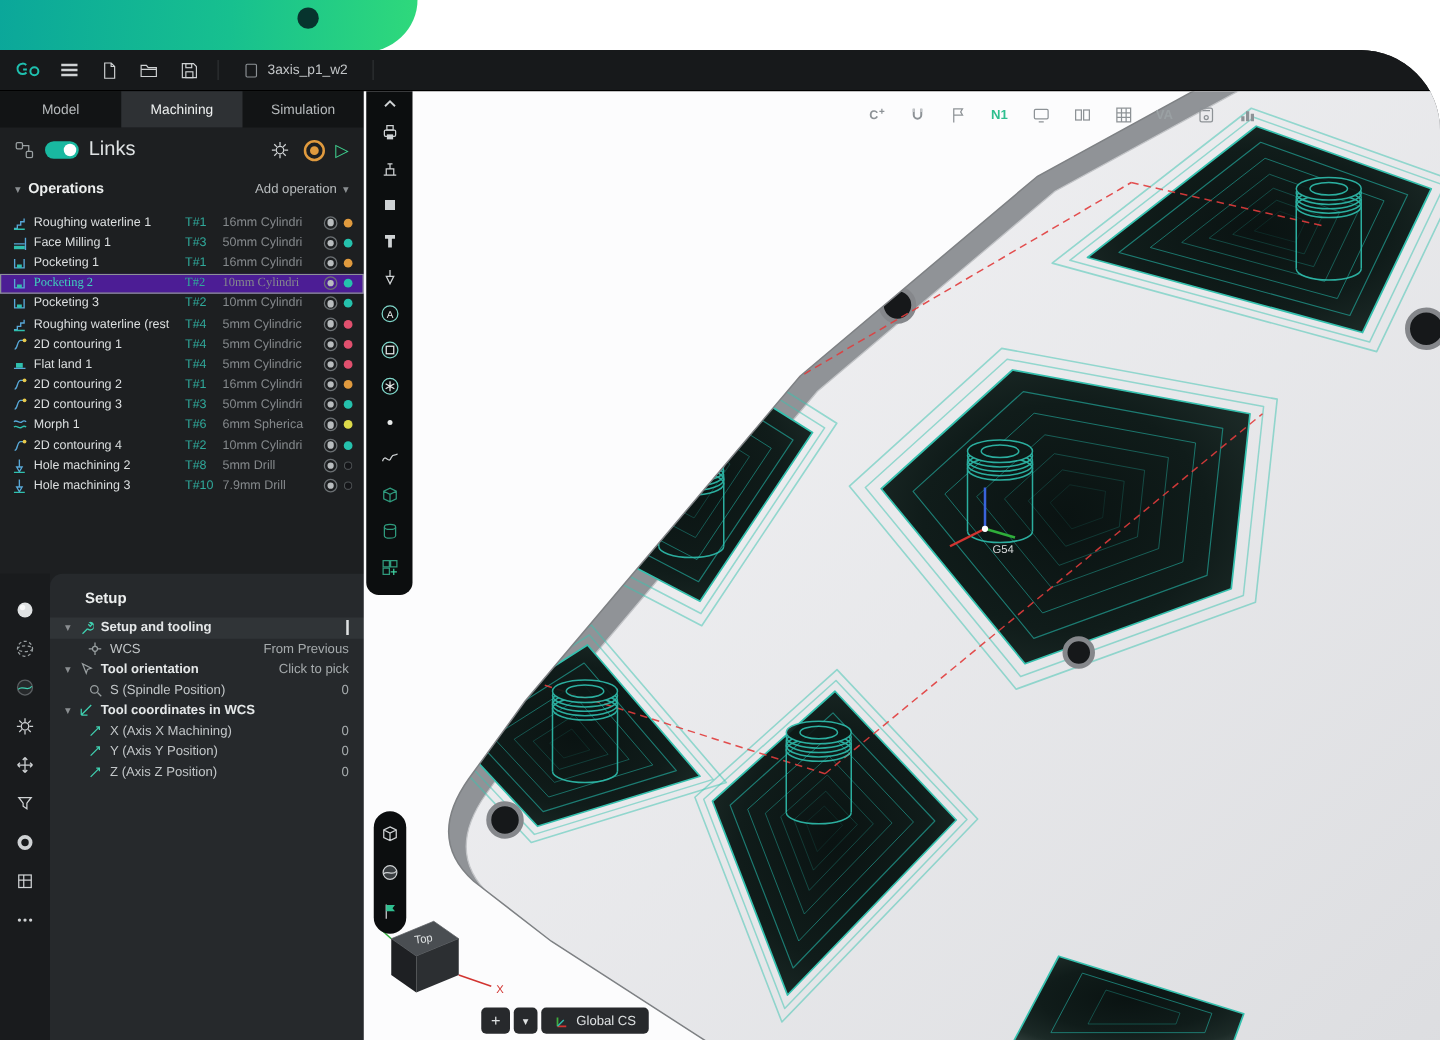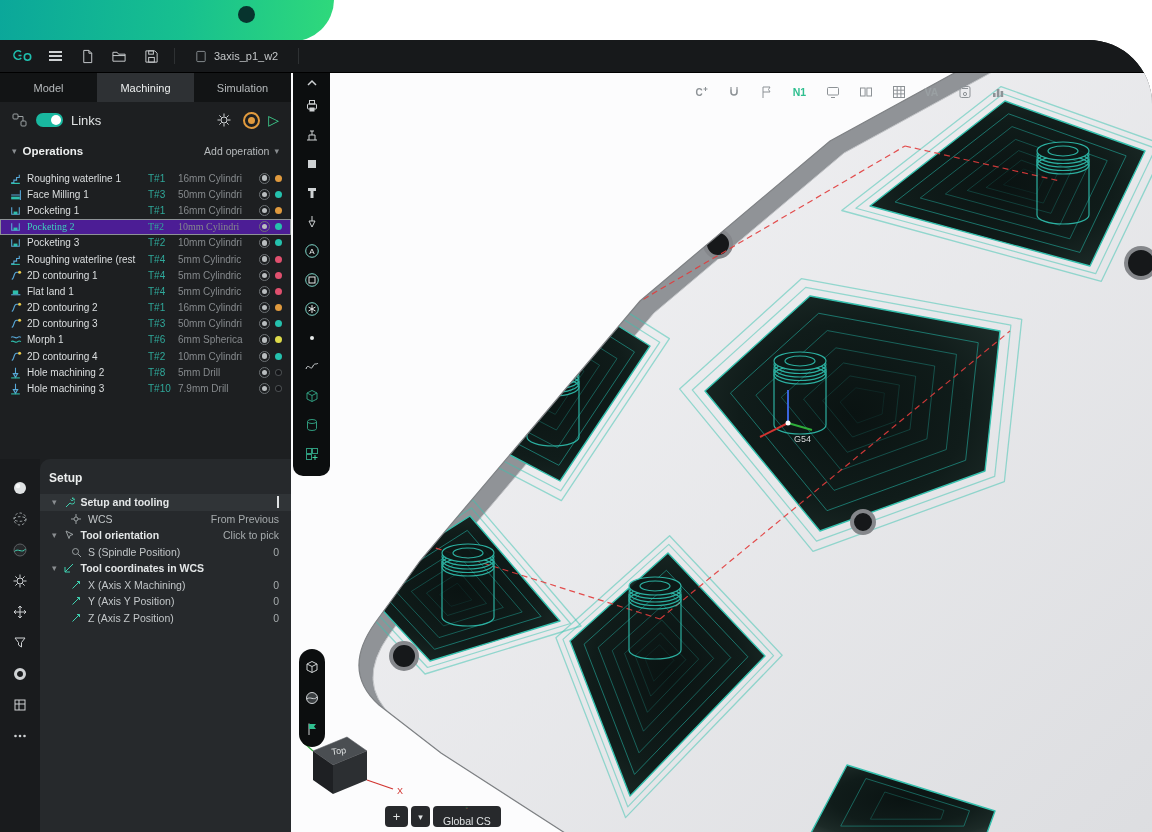--- a/index.html
+++ b/index.html
@@ -20,21 +20,21 @@
   .doc-tab{display:flex;align-items:center;gap:7px;color:#c3c6c8;font-size:11px;padding:0 10px;height:24px;}
   .body{position:relative;height:760px;display:flex;justify-content:center;}
   
   .left-panel{width:291px;flex:none;background:#1d1f21;display:flex;flex-direction:column;}
   .tabs{display:flex;height:29px;background:#121415;flex:none;}
   .tab{flex:1;display:flex;align-items:center;justify-content:center;font-size:11px;color:#b6babc;cursor:pointer;}
   .tab.active{background:#2e3134;color:#eef0f0;}
   .links-row{height:36px;display:flex;align-items:center;gap:8px;padding:0 12px;flex:none;}
   .toggle{width:27px;height:14px;border-radius:8px;background:#19b8a0;position:relative;flex:none;cursor:pointer;}
   .knob{position:absolute;right:2px;top:2px;width:10px;height:10px;border-radius:50%;background:#fff;}
-  .links-label{font-size:13px;color:#dfe2e3;}
+  .links-label{font-size:16px;color:#dfe2e3;}
   .spacer{flex:1;}
   .ring-orange{width:13px;height:13px;border:2px solid #e09a3e;border-radius:50%;position:relative;flex:none;}
   .ring-orange::after{content:"";position:absolute;inset:3px;border-radius:50%;background:#e09a3e;}
   .ops-header{height:26px;display:flex;align-items:center;gap:6px;padding:0 12px;flex:none;}
   .chev{color:#8a8e91;font-size:9px;line-height:1;}
   .ops-title{font-weight:bold;font-size:11.5px;color:#eceeee;}
   .add-op{margin-left:auto;font-size:10.5px;color:#b6babc;display:flex;gap:5px;align-items:center;cursor:pointer;}
   .ops-list{padding-top:6px;flex:none;}
   .op-row{height:16.2px;display:flex;align-items:center;gap:5px;padding:0 9px;font-size:10px;cursor:pointer;}
   .op-icon{width:13px;height:13px;flex:none;display:flex;align-items:center;}
@@ -43,39 +43,39 @@
   .op-desc{flex:1;color:#85898c;white-space:nowrap;overflow:hidden;}
   .op-radio{width:11px;height:11px;border:1.5px solid #6c7174;border-radius:50%;position:relative;flex:none;box-sizing:border-box;}
   .op-radio::after{content:"";position:absolute;inset:1.8px;background:#b9bdbf;border-radius:50%;}
   .op-dot{width:7px;height:7px;border-radius:50%;flex:none;}
   .op-row.selected{background:#4c1d95;box-shadow:inset 0 0 0 1px #8d9296;font-family:Liberation Serif, serif;}
   .op-row.selected .op-name{color:#3fd0bc;}
   .bottom-area{margin-top:auto;height:374px;display:flex;}
   .left-strip{width:40px;flex:none;display:flex;flex-direction:column;align-items:center;padding-top:18px;gap:9px;background:#191b1d;}
   .strip-icon{width:22px;height:22px;display:flex;align-items:center;justify-content:center;cursor:pointer;}
   .setup-panel{flex:1;background:#26292c;border-top-left-radius:10px;padding-top:6px;}
-  .setup-title{font-size:12px;font-weight:bold;color:#eceeee;padding:6px 9px 9px;}
+  .setup-title{font-size:12px;font-weight:bold;color:#eceeee;padding:6px 28px 9px;}
   .setup-row{height:16.5px;display:flex;align-items:center;gap:6px;padding:0 12px;font-size:10.5px;}
   .setup-row.group{color:#e4e7e8;font-weight:bold;}
   .setup-row.item{padding-left:30px;color:#c2c6c8;}
   .setup-row .val{margin-left:auto;color:#a6abad;font-weight:normal;}
   .setup-row.hl{background:#303437;}
   .setup-row.hl .cursor-bar{width:2px;height:12px;background:#dfe2e3;margin-left:auto;}
   
   .viewport{flex:1;position:relative;background:#fcfcfd;overflow:hidden;}
   #scene{position:absolute;left:0;top:0;}
   .pf{fill:url(#pg);stroke:#35c0ae;stroke-width:1.4px;stroke-linejoin:round;}
   .tp-in{fill:none;stroke:#1f9488;stroke-opacity:.8;stroke-width:1.1px;stroke-linejoin:round;}
   .tp-out{fill:none;stroke:#3ac4b0;stroke-opacity:.5;stroke-width:1.1px;stroke-linejoin:round;}
   .viewcube{position:absolute;left:2px;top:658px;width:130px;height:95px;cursor:pointer;}
   .vp-controls{position:absolute;left:94px;top:733px;display:flex;gap:3px;align-items:center;}
   .vp-btn{height:21px;background:#27292c;border:none;border-radius:4px;color:#dfe2e3;display:flex;align-items:center;justify-content:center;cursor:pointer;padding:0;}
   .vp-btn.plus{width:23px;font-size:13px;}
   .vp-btn.caret{width:19px;font-size:9px;}
-  .global-cs{height:21px;background:#27292c;border:none;border-radius:4px;display:flex;align-items:center;gap:6px;padding:0 10px;color:#dfe2e3;font-size:10.5px;cursor:pointer;flex-direction:column;}
+  .global-cs{height:21px;background:#27292c;border:none;border-radius:4px;display:flex;align-items:center;gap:6px;padding:0 10px;color:#dfe2e3;font-size:10.5px;cursor:pointer;}
   
   .mid-toolbar{position:absolute;left:293px;top:0;width:37px;background:#0c0e0f;border-radius:0 0 10px 10px;
                display:flex;flex-direction:column;align-items:center;padding:4px 0 10px;gap:5px;z-index:5;}
   .mid-icon{width:24px;height:24px;display:flex;align-items:center;justify-content:center;border-radius:5px;cursor:pointer;}
   .mid-icon.small{height:12px;}
   .mid-pill{position:absolute;left:299px;top:576px;width:26px;background:#0c0e0f;border-radius:13px;
             display:flex;flex-direction:column;align-items:center;padding:7px 0;gap:9px;z-index:5;}
   .top-toolbar{position:absolute;left:690px;top:8px;display:flex;gap:12px;align-items:center;z-index:5;}
   .tt-icon{width:21px;height:21px;display:flex;align-items:center;justify-content:center;cursor:pointer;
            font-size:10.5px;font-weight:bold;color:#8d9296;}

